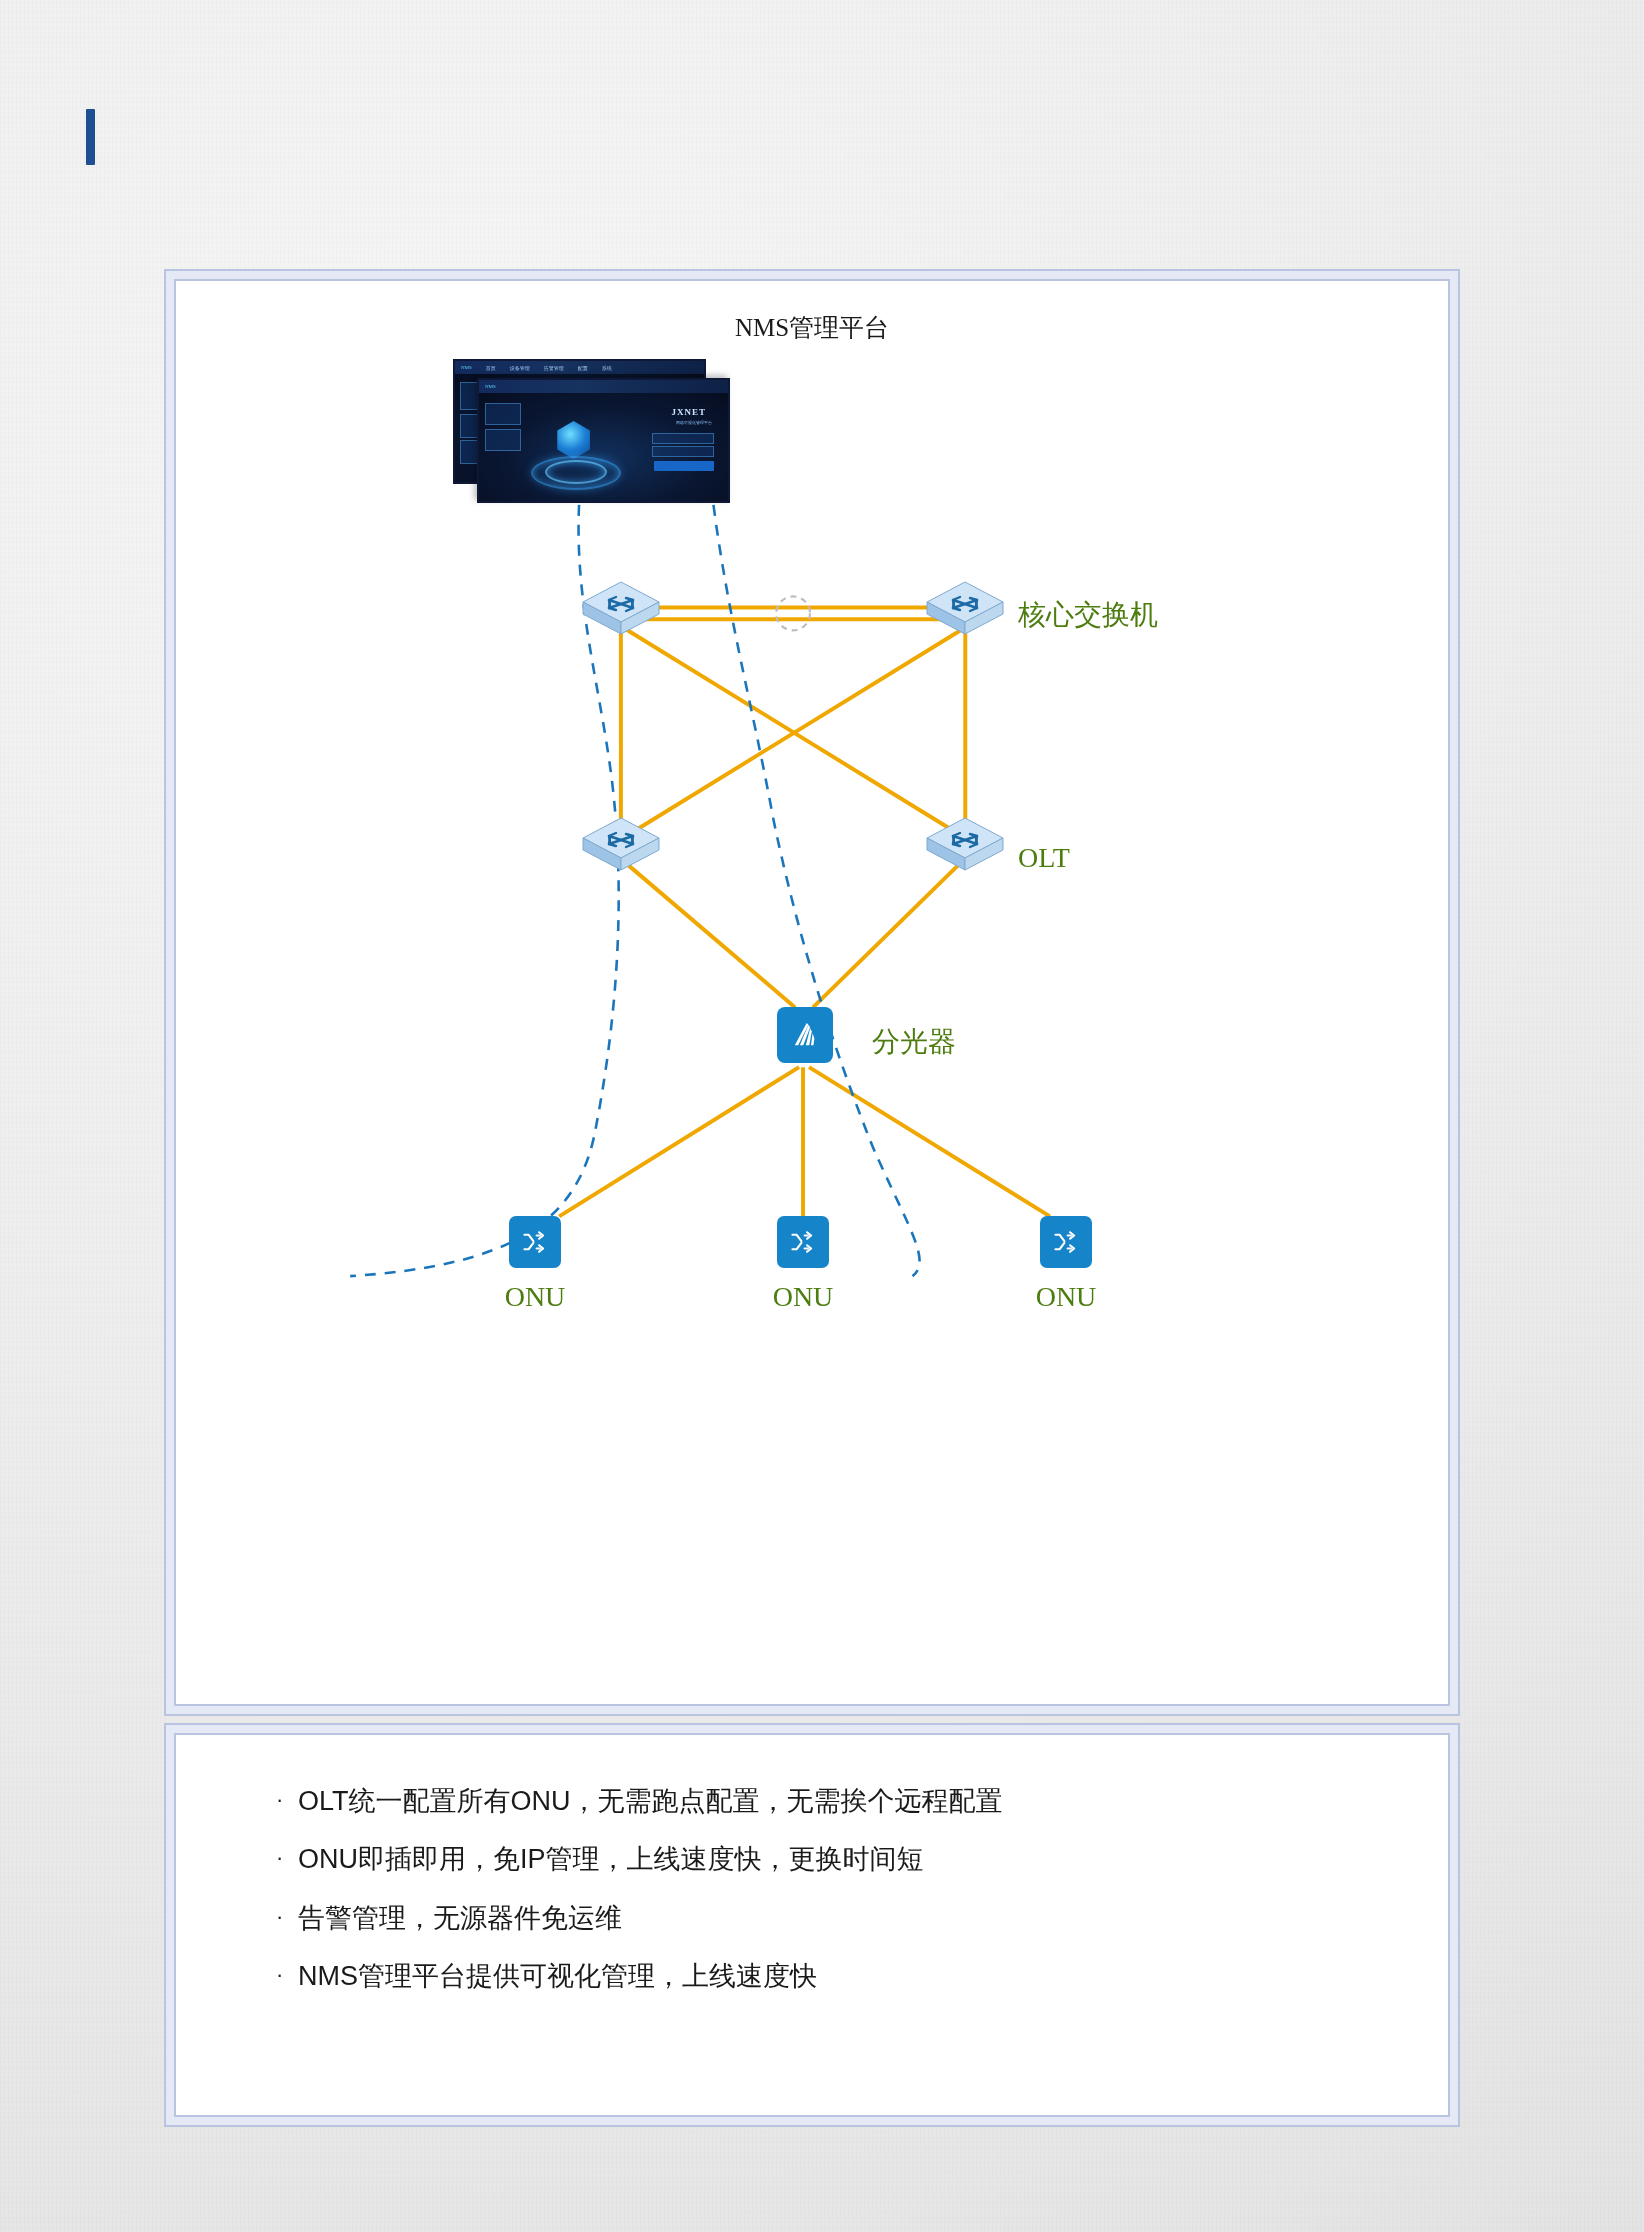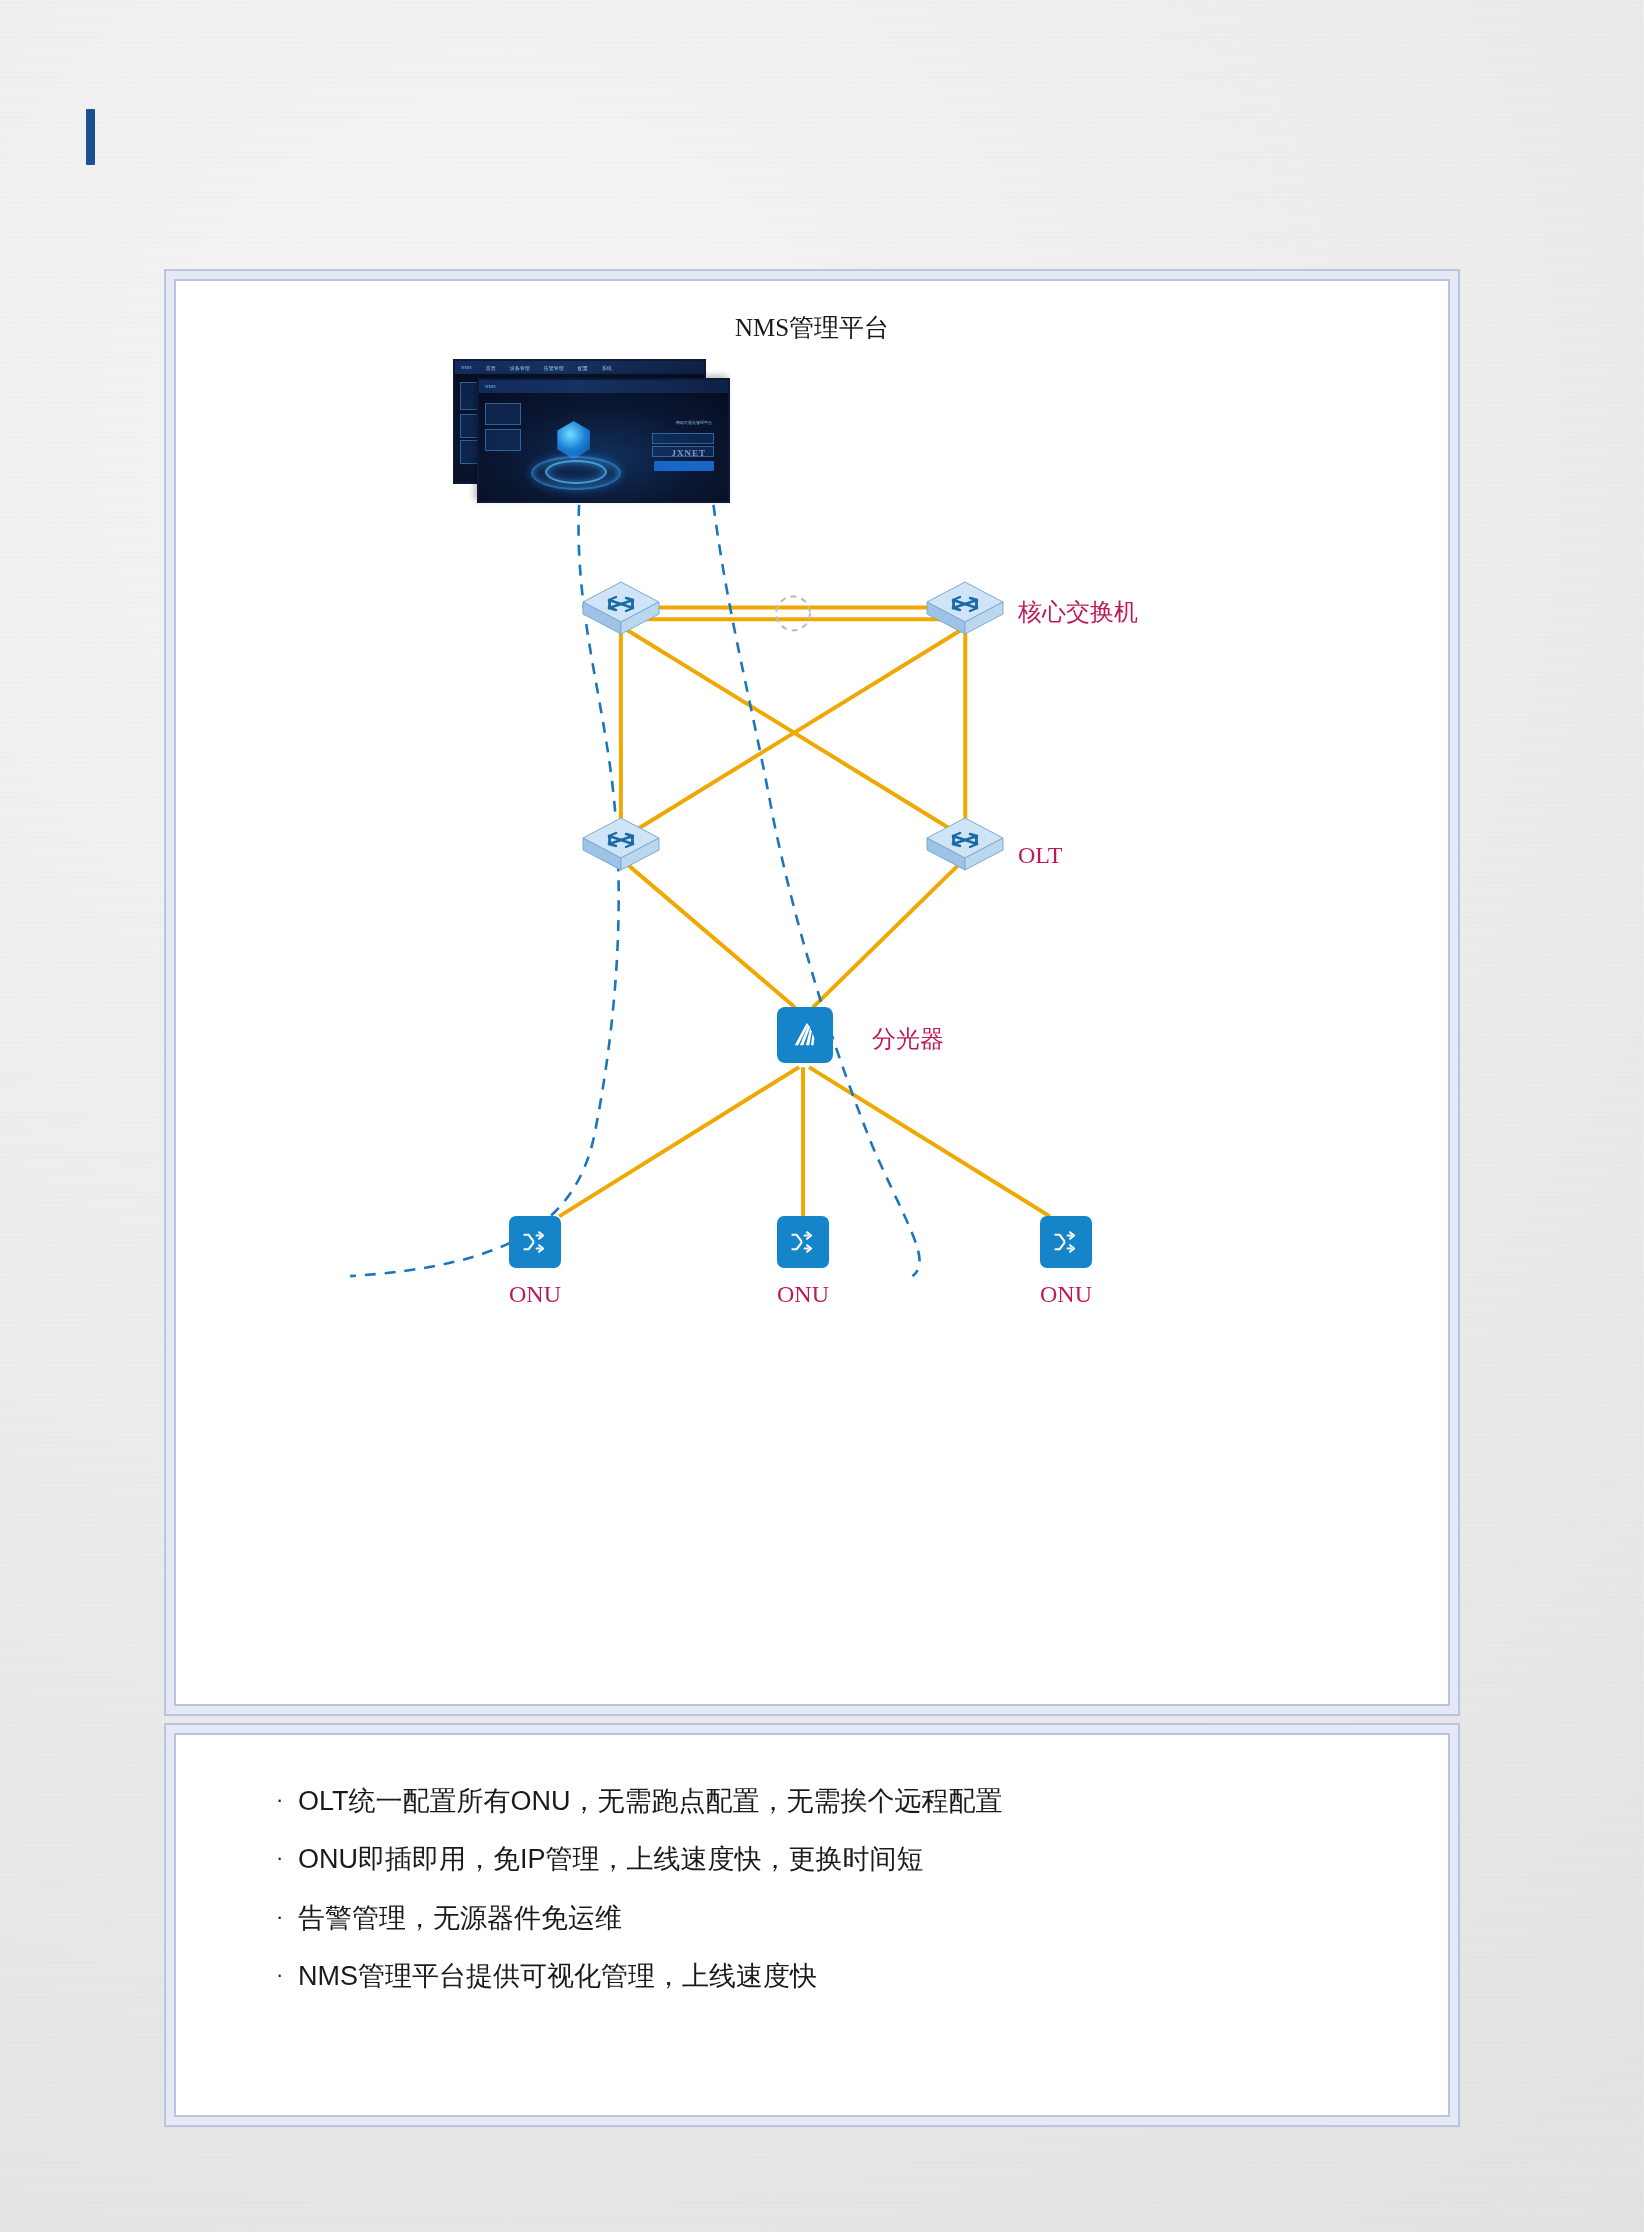--- a/index.html
+++ b/index.html
@@ -83,22 +83,22 @@
   }
   #diagram-svg {
     position: absolute;
     left: 0; top: 0;
     width: 100%;
     height: 100%;
   }
 
   .node-label {
     position: absolute;
-    font-size: 24px;
-    color: #be185d;
+    font-size: 28px;
+    color: #4d7c0f;
     white-space: nowrap;
   }
 
   
   #nms-title {
     position: absolute;
     top: 30px;
     left: 0;
     width: 100%;
     text-align: center;
@@ -314,21 +314,21 @@
       <div class="monitor" id="monitor-front">
         <div class="mon-topbar">
           <span class="brandtag">NMS</span>
         </div>
         <div class="mon-body">
           <div class="mon-panel" style="left:6px;top:10px;width:34px;height:20px;"></div>
           <div class="mon-panel" style="left:6px;top:36px;width:34px;height:20px;"></div>
           <div class="mon-core" style="left:38%;"></div>
           <div class="mon-ring" style="left:38%;"></div>
           <div class="mon-ring r2" style="left:38%;"></div>
-          <div class="mon-logo" style="right:22px;top:14px;margin-top:41px;">JXNET</div>
+          <div class="mon-logo" style="right:22px;top:14px;">JXNET</div>
           <div class="mon-sub" style="right:16px;top:27px;">网络可视化管理平台</div>
           <div class="mon-panel" style="right:14px;top:40px;width:60px;height:9px;"></div>
           <div class="mon-panel" style="right:14px;top:53px;width:60px;height:9px;"></div>
           <div class="mon-btn" style="right:14px;top:68px;width:60px;height:10px;"></div>
         </div>
       </div>
 
       <div class="switch-ico" style="left:402px; top:295px;">
         <svg viewBox="0 0 86 62" width="86" height="62">
           <polygon points="5,26 43,6 81,26 43,46" fill="#cfe4f7" stroke="#7fa9cf" stroke-width="1"></polygon>

